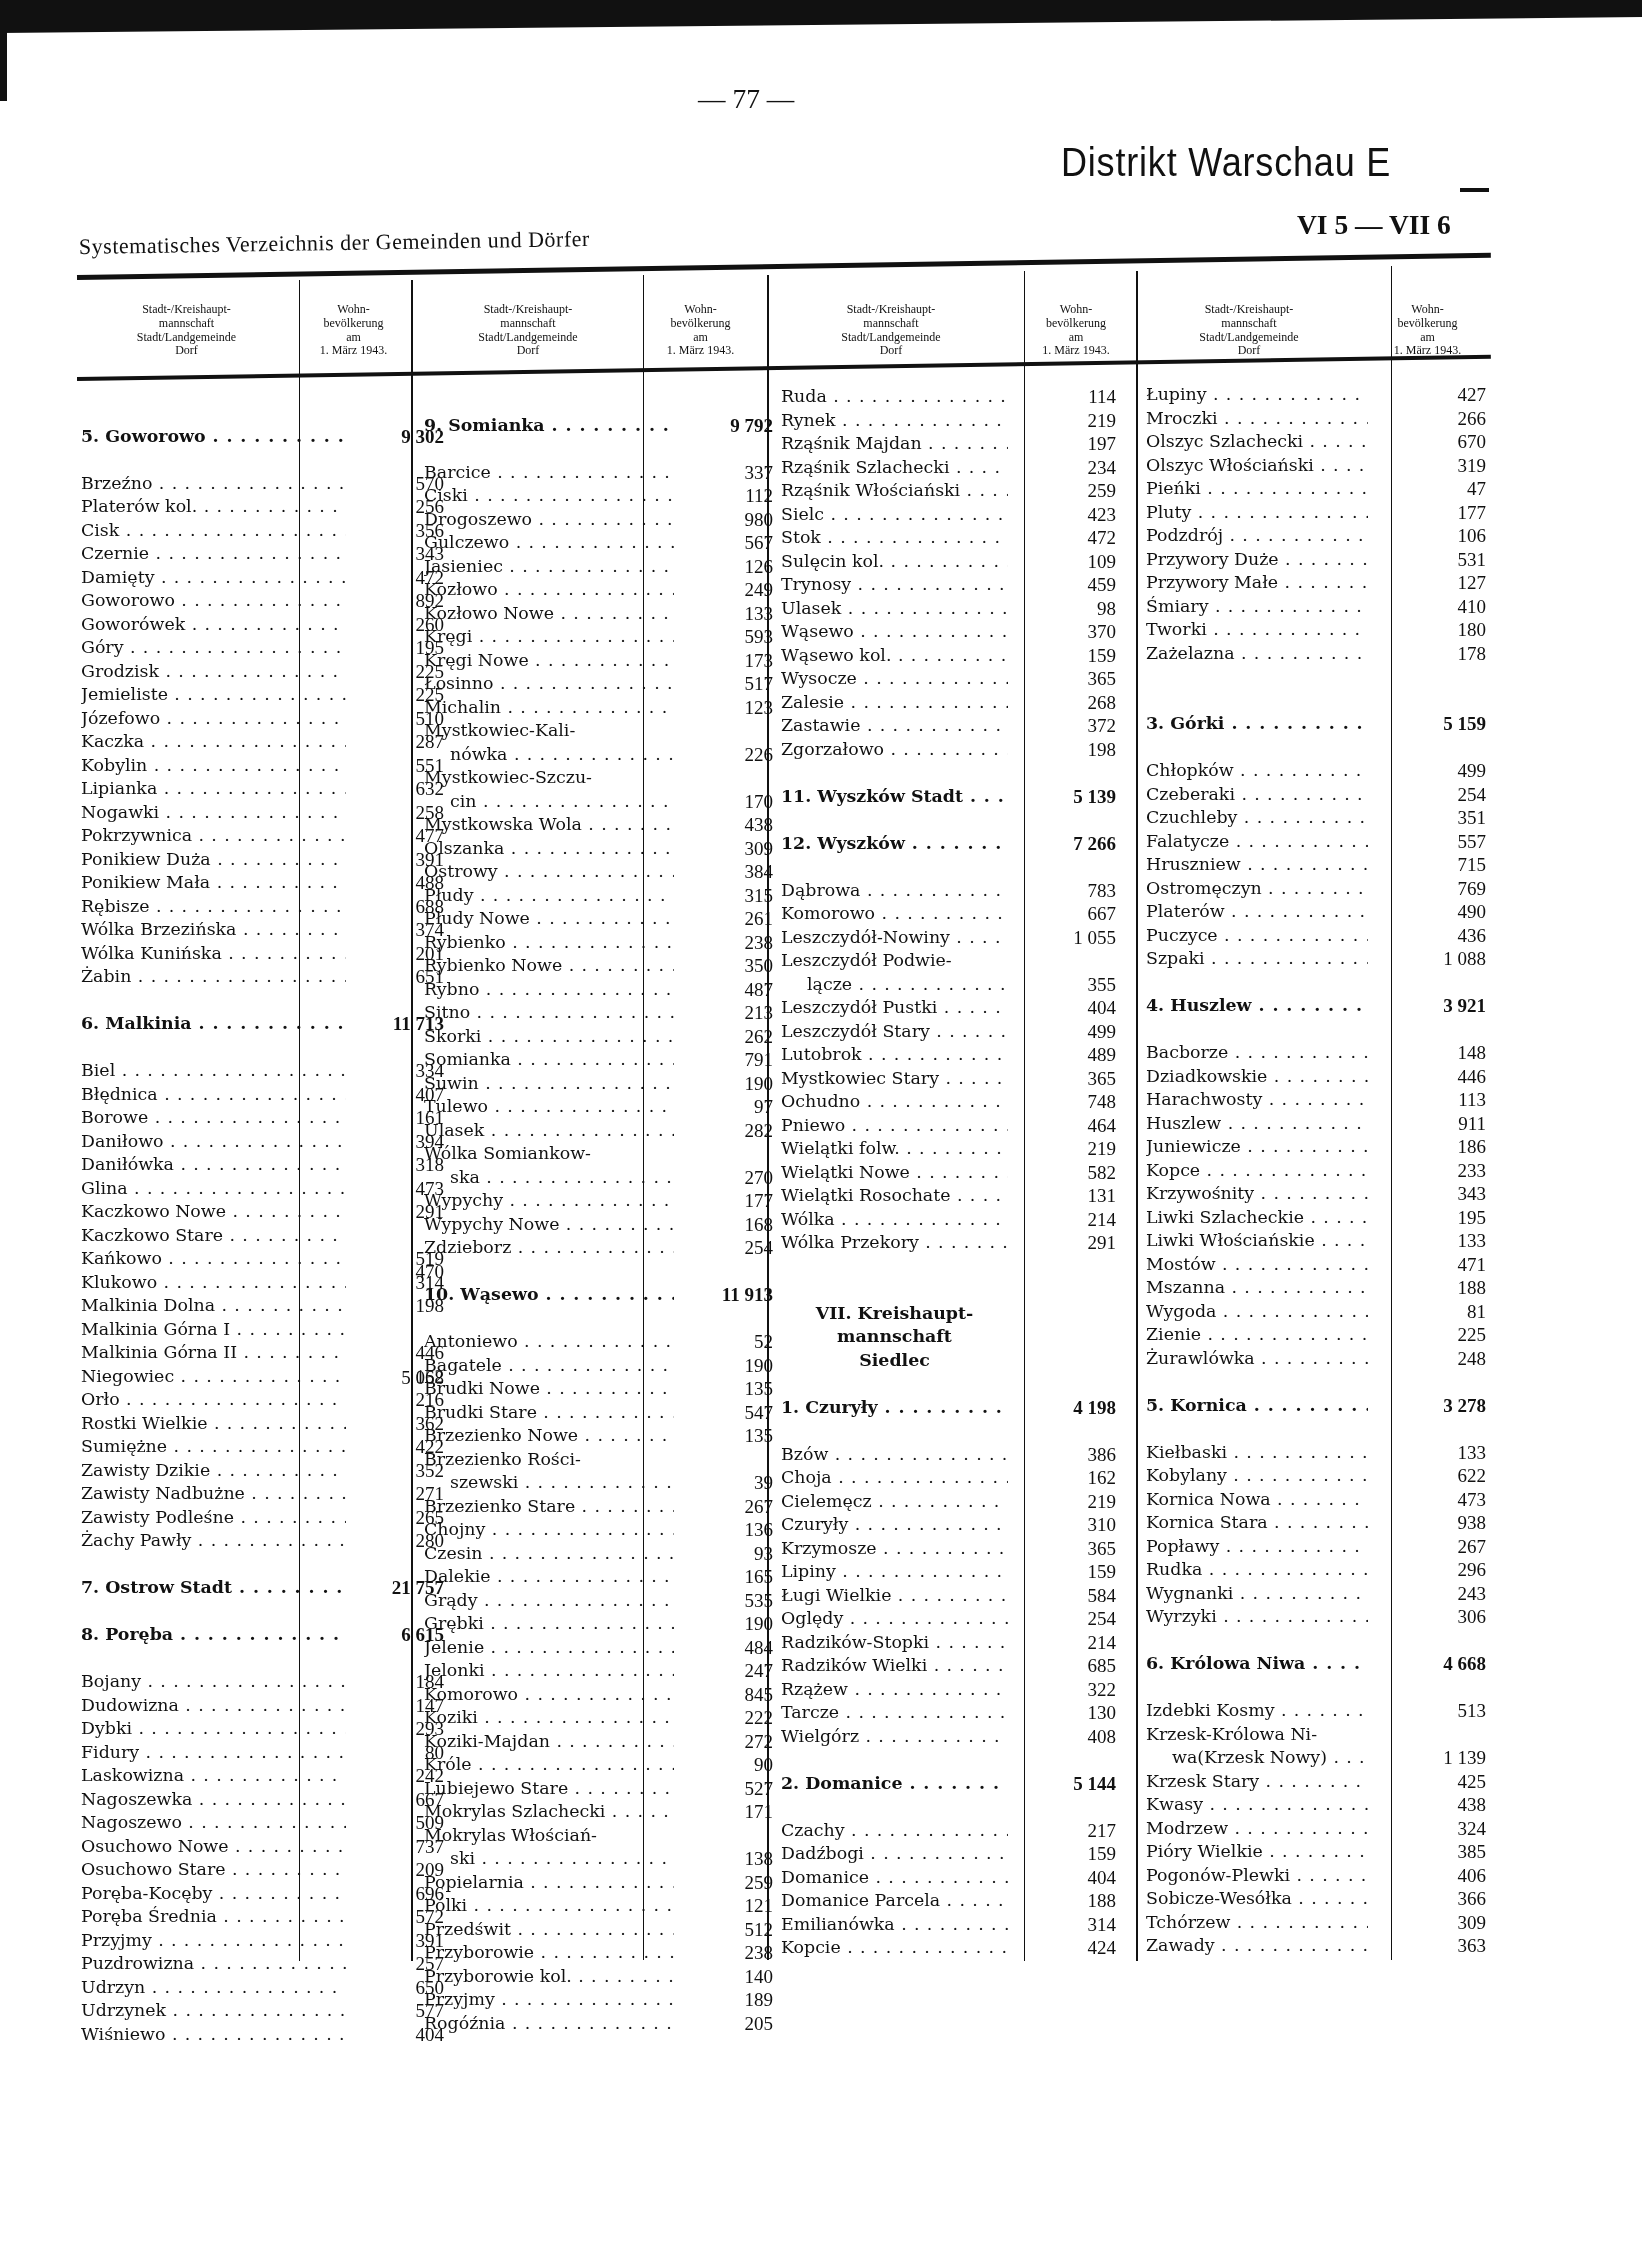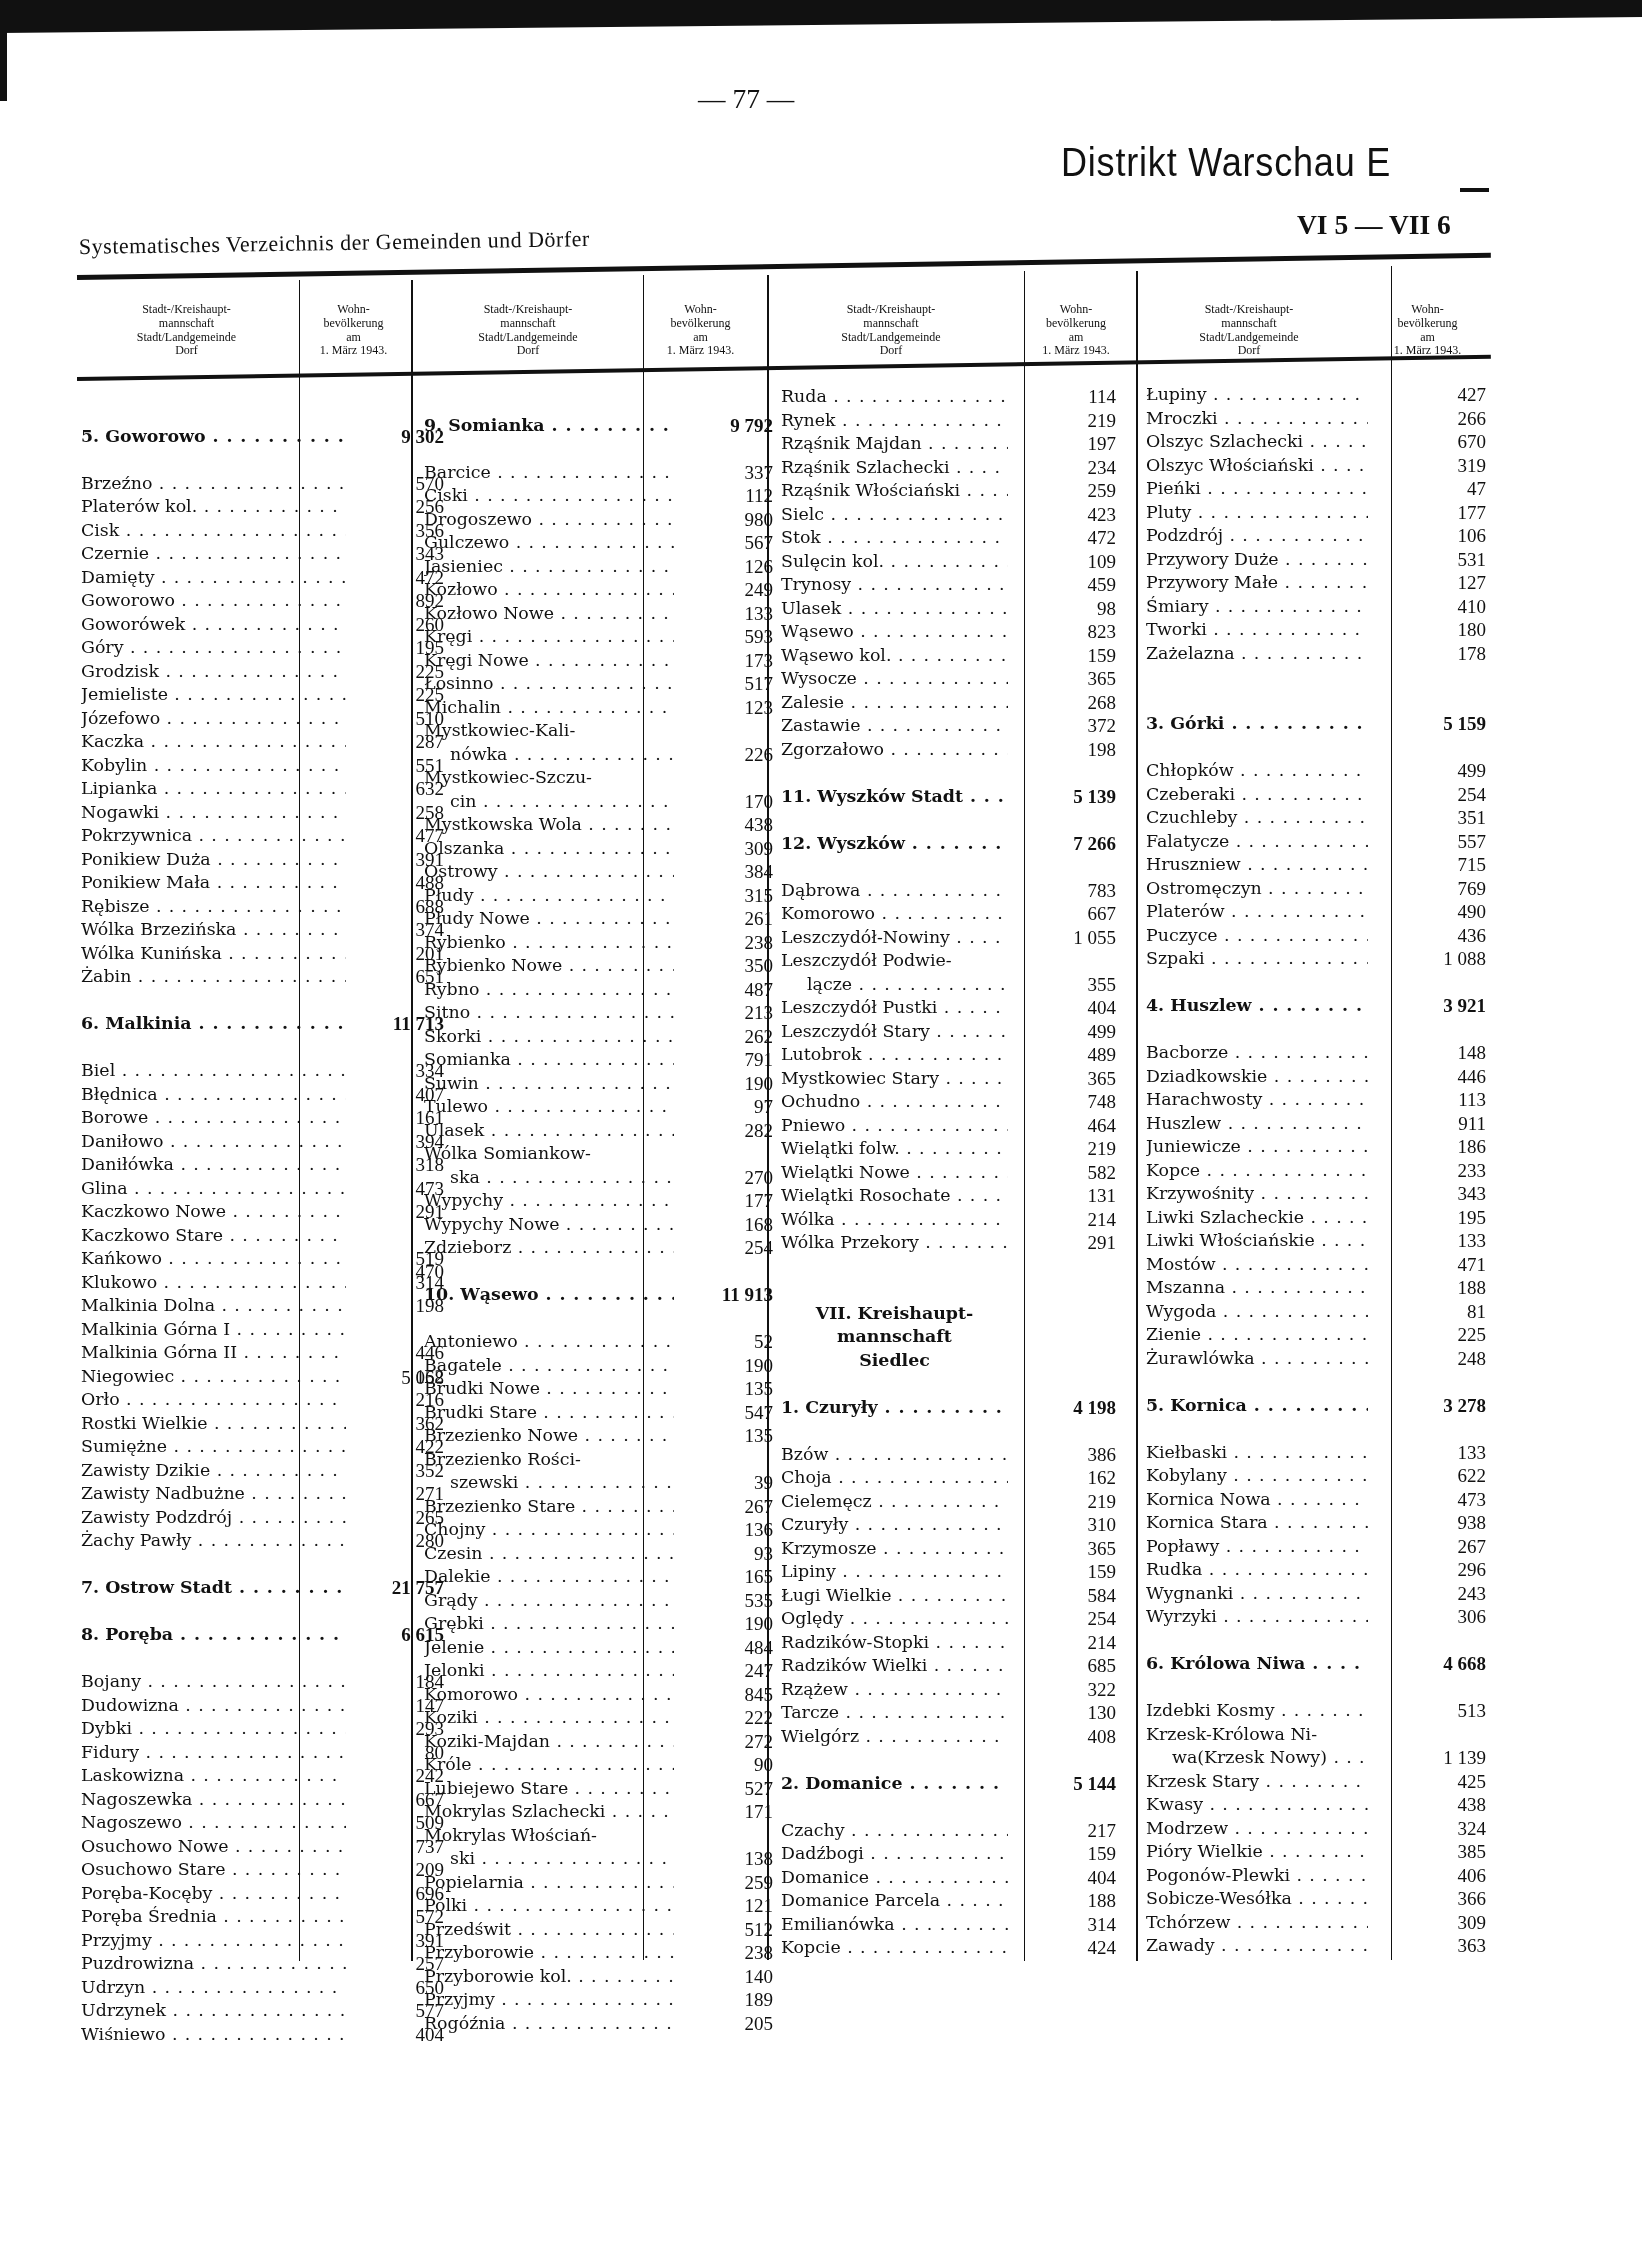--- a/index.html
+++ b/index.html
@@ -273,21 +273,21 @@
     </div>
     <div class="row">
       <span class="nm">Zawisty Dzikie</span>
       <span class="val" style="width: 98px;">352</span>
     </div>
     <div class="row">
       <span class="nm">Zawisty Nadbużne</span>
       <span class="val" style="width: 98px;">271</span>
     </div>
     <div class="row">
-      <span class="nm">Zawisty Podzdrój</span>
+      <span class="nm">Zawisty Podleśne</span>
       <span class="val" style="width: 98px;">265</span>
     </div>
     <div class="row">
       <span class="nm">Żachy Pawły</span>
       <span class="val" style="width: 98px;">280</span>
     </div>
     <div class="gap"></div>
     <div class="row bold">
       <span class="nm">7. Ostrow Stadt</span>
       <span class="val" style="width: 98px;">21 757</span>
@@ -669,21 +669,21 @@
     <div class="row">
       <span class="nm">Trynosy</span>
       <span class="val" style="width: 108px;">459</span>
     </div>
     <div class="row">
       <span class="nm">Ulasek</span>
       <span class="val" style="width: 108px;">98</span>
     </div>
     <div class="row">
       <span class="nm">Wąsewo</span>
-      <span class="val" style="width: 108px;">823</span>
+      <span class="val" style="width: 108px;">370</span>
     </div>
     <div class="row">
       <span class="nm">Wąsewo kol.</span>
       <span class="val" style="width: 108px;">159</span>
     </div>
     <div class="row">
       <span class="nm">Wysocze</span>
       <span class="val" style="width: 108px;">365</span>
     </div>
     <div class="row">

